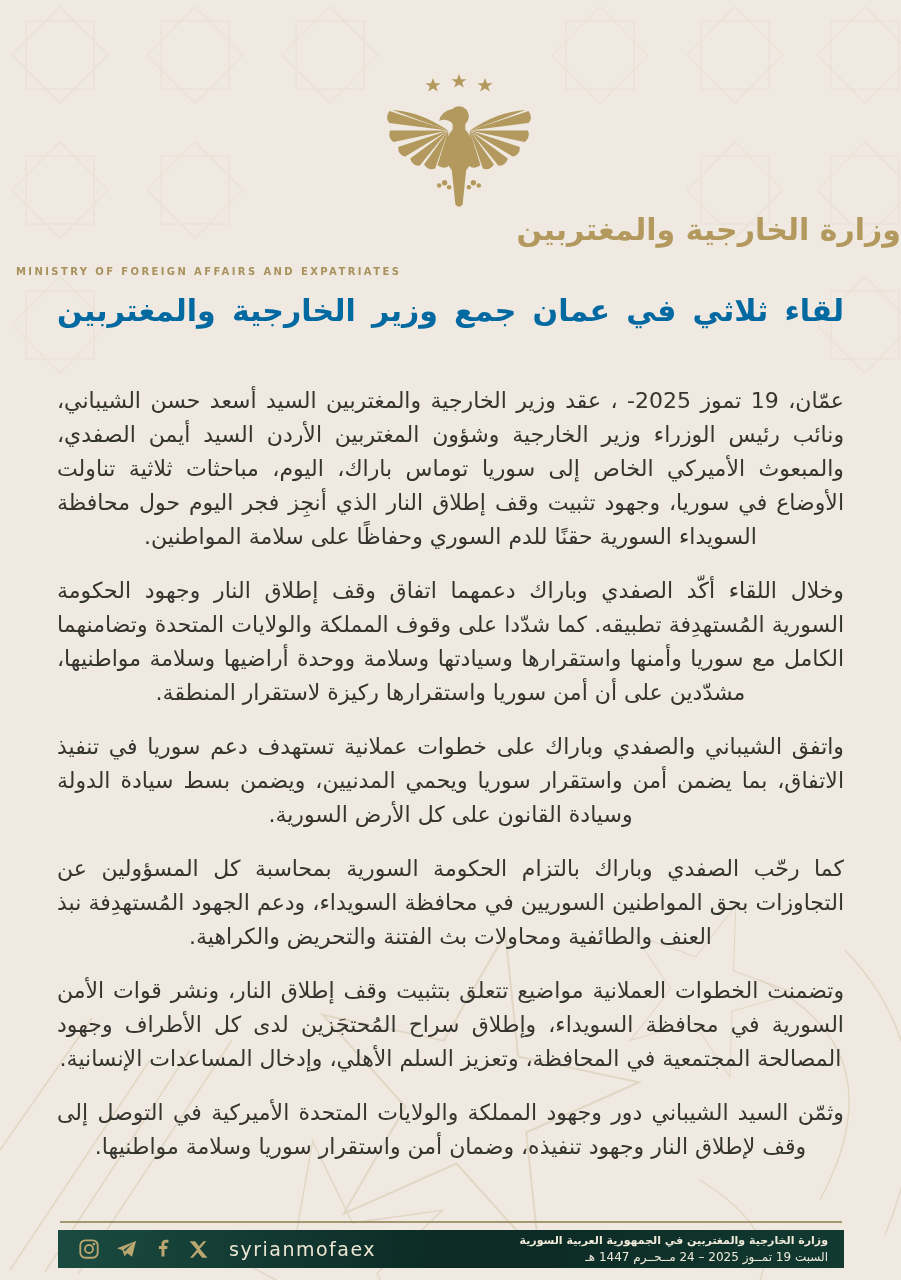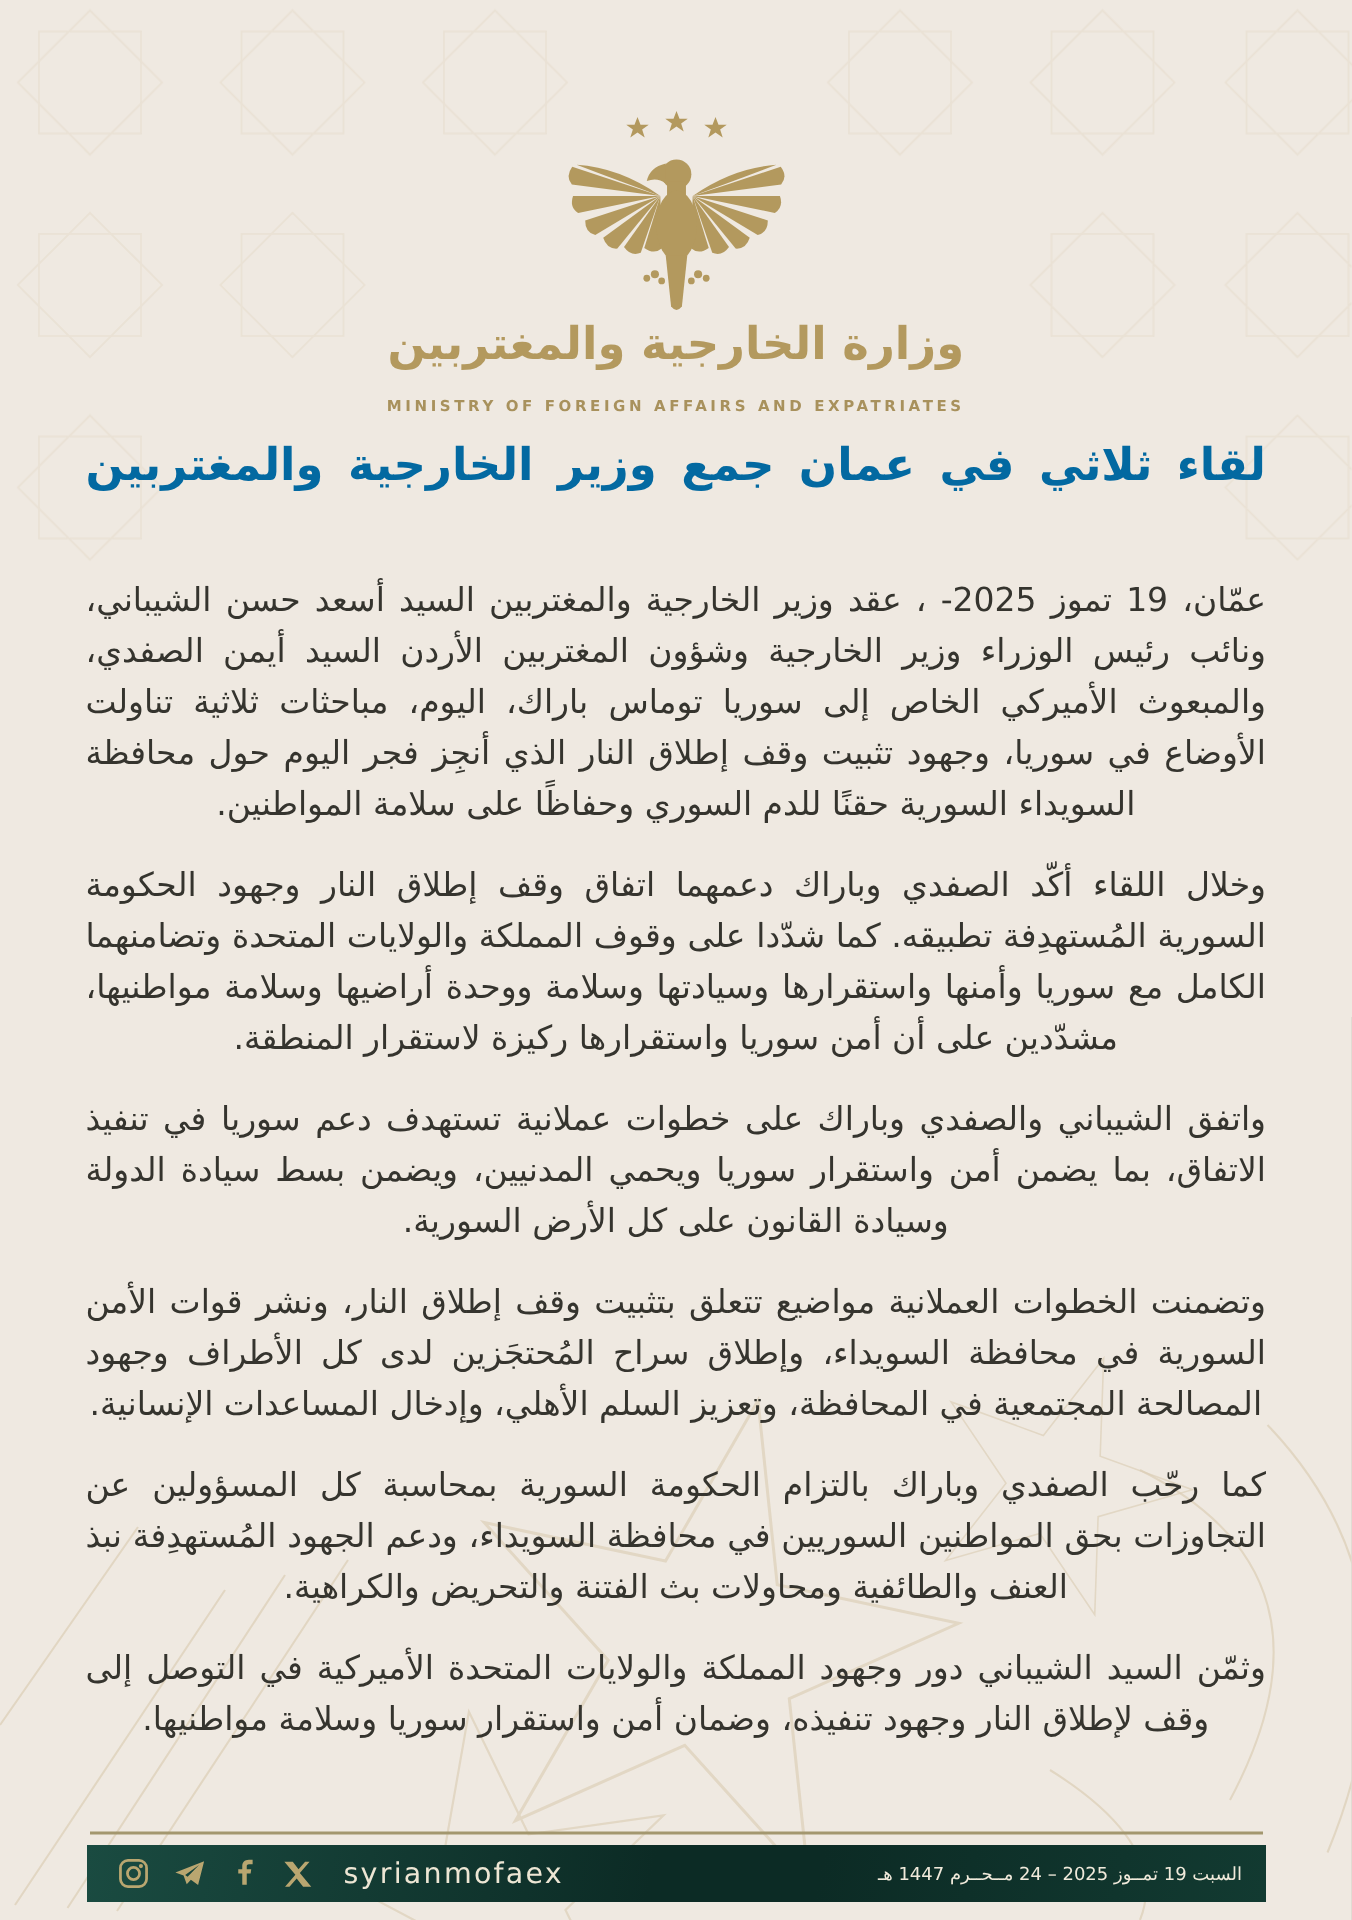--- a/index.html
+++ b/index.html
@@ -6,21 +6,21 @@
   .page{
     position:relative;
     width:901px;height:1280px;
     margin:0 auto;
     background:#EFE9E1;
     overflow:hidden;
     font-family:"DejaVu Sans", sans-serif;
   }
   .watermark{position:absolute;inset:0;pointer-events:none;}
   
-  .logo-block{position:absolute;top:74px;left:0;right:0;text-align:center;}
+  .logo-block{position:absolute;top:74px;left:16px;right:0;}
   .logo-stars{display:block;margin:0 auto 2px auto;}
   .logo-eagle{display:block;margin:0 auto;}
   .logo-calligraphy{
     direction:rtl;
     font-size:30px;font-weight:bold;color:#B3995E;
     line-height:36px;margin-top:2px;
   }
   .logo-english{
     font-size:10px;letter-spacing:2.4px;color:#A8915C;
     margin-top:18px;font-weight:bold;
@@ -185,22 +185,22 @@
   </div>
 
   <div class="headline">
     <div class="hl-line">لقاء ثلاثي في عمان جمع وزير الخارجية والمغتربين</div>
   </div>
 
   <div class="body-text">
     <p>عمّان، 19 تموز 2025- ، عقد وزير الخارجية والمغتربين السيد أسعد حسن الشيباني، ونائب رئيس الوزراء وزير الخارجية وشؤون المغتربين الأردن السيد أيمن الصفدي، والمبعوث الأميركي الخاص إلى سوريا توماس باراك، اليوم، مباحثات ثلاثية تناولت الأوضاع في سوريا، وجهود تثبيت وقف إطلاق النار الذي أنجِز فجر اليوم حول محافظة السويداء السورية حقنًا للدم السوري وحفاظًا على سلامة المواطنين.</p>
     <p>وخلال اللقاء أكّد الصفدي وباراك دعمهما اتفاق وقف إطلاق النار وجهود الحكومة السورية المُستهدِفة تطبيقه. كما شدّدا على وقوف المملكة والولايات المتحدة وتضامنهما الكامل مع سوريا وأمنها واستقرارها وسيادتها وسلامة ووحدة أراضيها وسلامة مواطنيها، مشدّدين على أن أمن سوريا واستقرارها ركيزة لاستقرار المنطقة.</p>
     <p>واتفق الشيباني والصفدي وباراك على خطوات عملانية تستهدف دعم سوريا في تنفيذ الاتفاق، بما يضمن أمن واستقرار سوريا ويحمي المدنيين، ويضمن بسط سيادة الدولة وسيادة القانون على كل الأرض السورية.</p>
+    <p>كما رحّب الصفدي وباراك بالتزام الحكومة السورية بمحاسبة كل المسؤولين عن التجاوزات بحق المواطنين السوريين في محافظة السويداء، ودعم الجهود المُستهدِفة نبذ العنف والطائفية ومحاولات بث الفتنة والتحريض والكراهية.</p>
     <p>وتضمنت الخطوات العملانية مواضيع تتعلق بتثبيت وقف إطلاق النار، ونشر قوات الأمن السورية في محافظة السويداء، وإطلاق سراح المُحتجَزين لدى كل الأطراف وجهود المصالحة المجتمعية في المحافظة، وتعزيز السلم الأهلي، وإدخال المساعدات الإنسانية.</p>
-    <p>كما رحّب الصفدي وباراك بالتزام الحكومة السورية بمحاسبة كل المسؤولين عن التجاوزات بحق المواطنين السوريين في محافظة السويداء، ودعم الجهود المُستهدِفة نبذ العنف والطائفية ومحاولات بث الفتنة والتحريض والكراهية.</p>
     <p>وثمّن السيد الشيباني دور وجهود المملكة والولايات المتحدة الأميركية في التوصل إلى وقف لإطلاق النار وجهود تنفيذه، وضمان أمن واستقرار سوريا وسلامة مواطنيها.</p>
   </div>
 
   <div class="footer-rule"></div>
   <div class="footer-bar">
     <div class="social-icons">
       <svg width="22" height="22" viewBox="0 0 24 24">
         <rect x="2.5" y="2.5" width="19" height="19" rx="5.5" fill="none" stroke="#B9A670" stroke-width="2"></rect>
         <circle cx="12" cy="12" r="4.4" fill="none" stroke="#B9A670" stroke-width="2"></circle>
         <circle cx="17.4" cy="6.6" r="1.5" fill="#B9A670"></circle>
@@ -210,17 +210,18 @@
       </svg>
       <svg width="20" height="20" viewBox="0 0 24 24">
         <path d="M15.5 4.5 h3 V1 h-3 C12 1 10.2 3.2 10.2 6 V8.5 H7 v3.4 h3.2 V21 h3.6 V11.9 h3.1 l.5 -3.4 h-3.6 V6 c0 -.9 .7 -1.5 1.7 -1.5 Z" fill="#B9A670"></path>
       </svg>
       <svg width="21" height="21" viewBox="0 0 24 24">
         <path d="M17.6 2.5 H21 l-7.4 8.5 L22.3 21.5 h-6.2 l-4.9 -6.3 -5.5 6.3 H2.3 l7.9 -9.1 L1.8 2.5 H8.2 l4.4 5.7 Z" fill="#B9A670"></path>
       </svg>
     </div>
     <div class="footer-handle">syrianmofaex</div>
     <div class="footer-right">
+      <div class="footer-org">وزارة الخارجية والمغتربين في الجمهورية العربية السورية</div>
       <div class="footer-date">السبت 19 تمــوز 2025 – 24 مــحــرم 1447 هـ</div>
     </div>
   </div>
 
 </div>
 
 </body></html>

